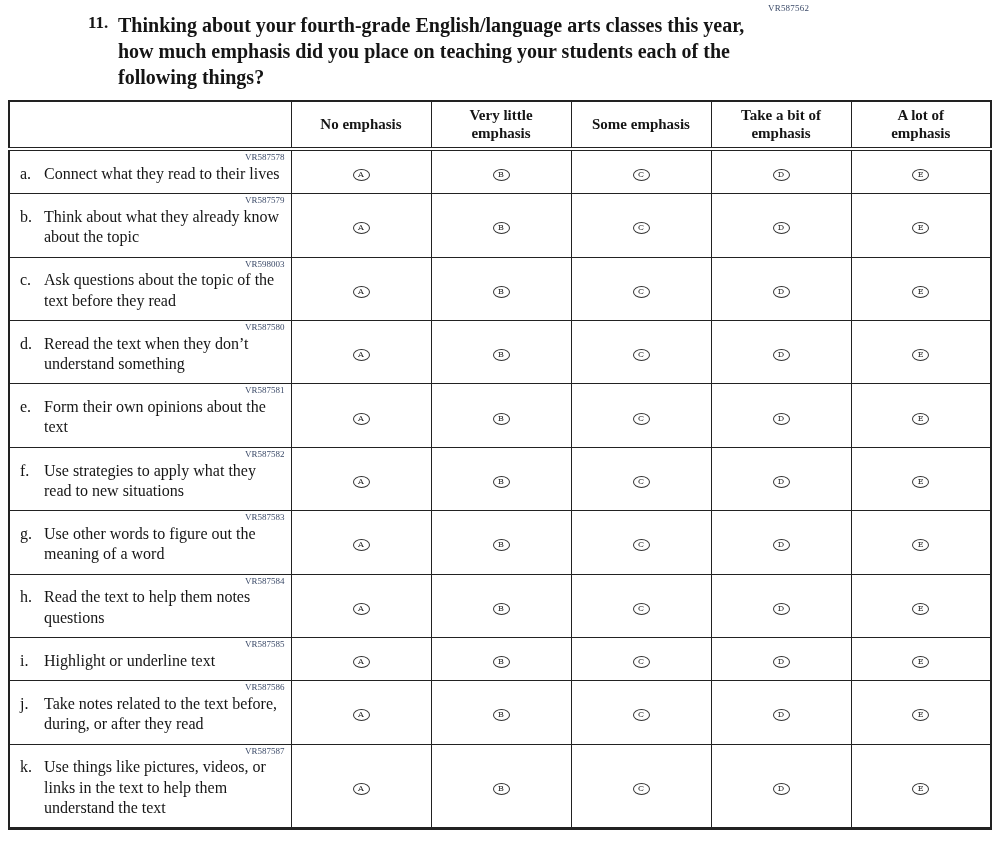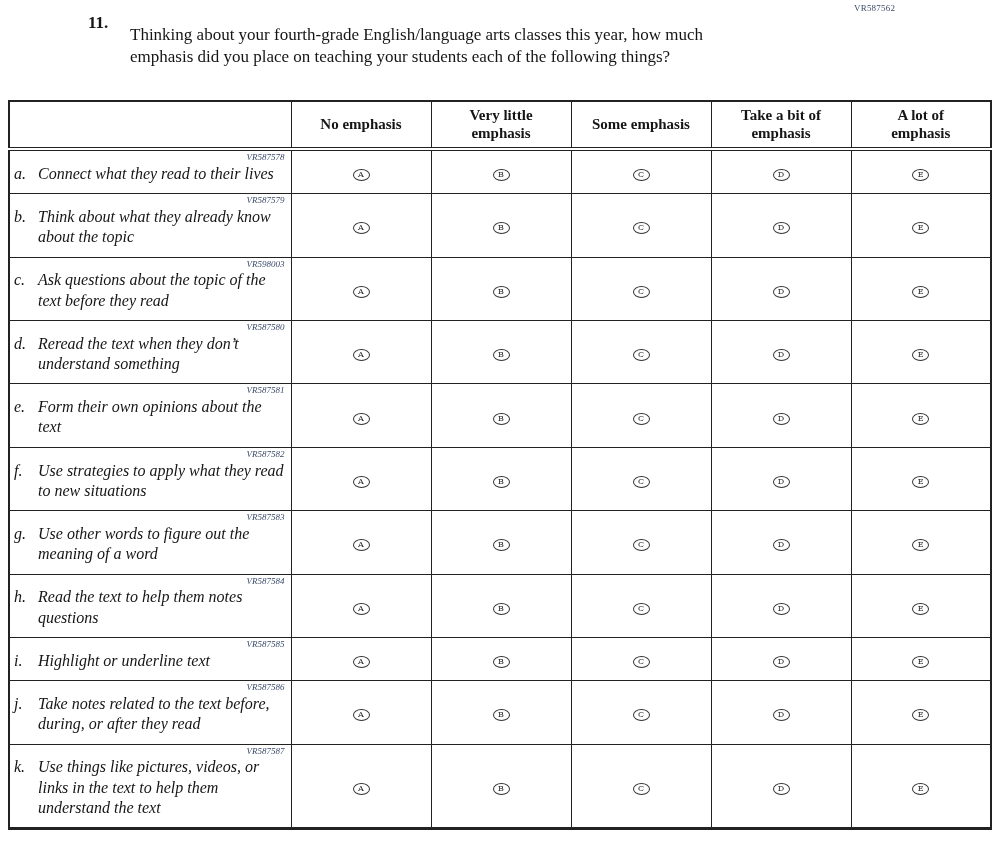--- a/index.html
+++ b/index.html
@@ -10,21 +10,21 @@
     position: relative;
     background: #ffffff;
     color: #151515;
     font-family: "Liberation Serif", "DejaVu Serif", serif;
   }
 
   
   .page-code {
     position: absolute;
     top: 3px;
-    left: 854px;
+    left: 768px;
     font-size: 9px;
     letter-spacing: 0.2px;
     color: #3b4a68;
   }
 
   
   .question {
     position: absolute;
     top: 12px;
     left: 88px;
@@ -33,23 +33,24 @@
   .q-main { display: flex; justify-content: space-between; }
   .q-num {
     flex: none;
     width: 30px;
     font-weight: bold;
     font-size: 17px;
     line-height: 1.3;
   }
   .q-body { width: 660px; }
   .q-text {
-    margin: 12px;
-    font-size: 17px;
+    margin: 0;
+    font-size: 20px;
     line-height: 1.3;
+    font-weight: bold;
   }
   .q-instruction {
     margin: 13px 0 0 0;
     font-size: 17px;
     line-height: 1.3;
   }
   .q-instruction b { font-weight: bold; }
 
   
   table.survey-table {
@@ -75,22 +76,21 @@
     font-weight: bold;
     line-height: 1.15;
     white-space: pre-line;
     padding: 2px;
   }
 
   td { border: 1px solid #222; }
 
   td.stem-cell {
     vertical-align: top;
-    padding: 1px 4px 9px 4px;
-    font-style: italic;
+    padding: 1px 4px 9px 10px;
   }
   .vr-code {
     text-align: right;
     font-size: 9px;
     line-height: 1.2;
     color: #3b4a68;
     padding-right: 2px;
   }
   .stem {
     display: flex;

